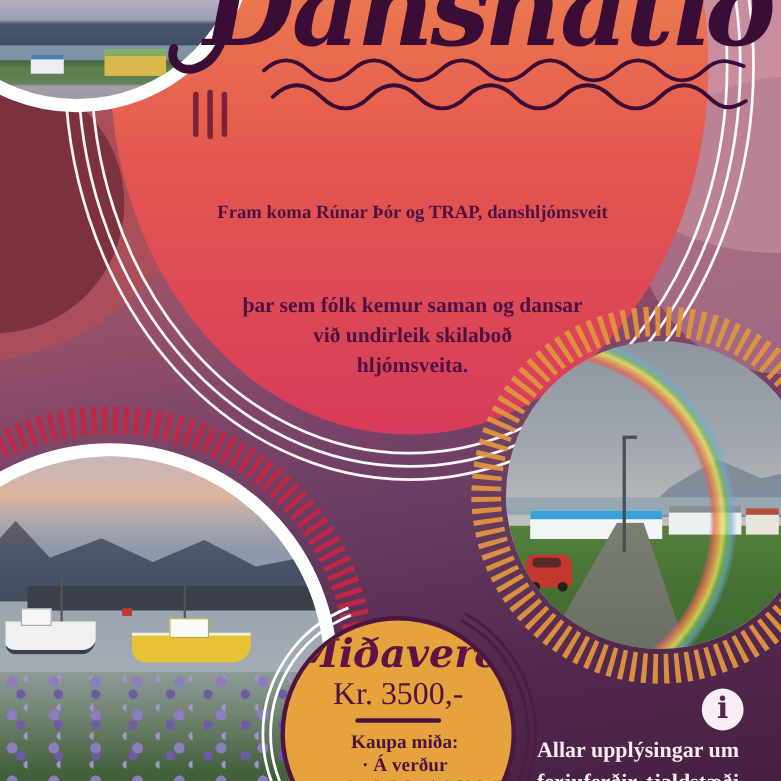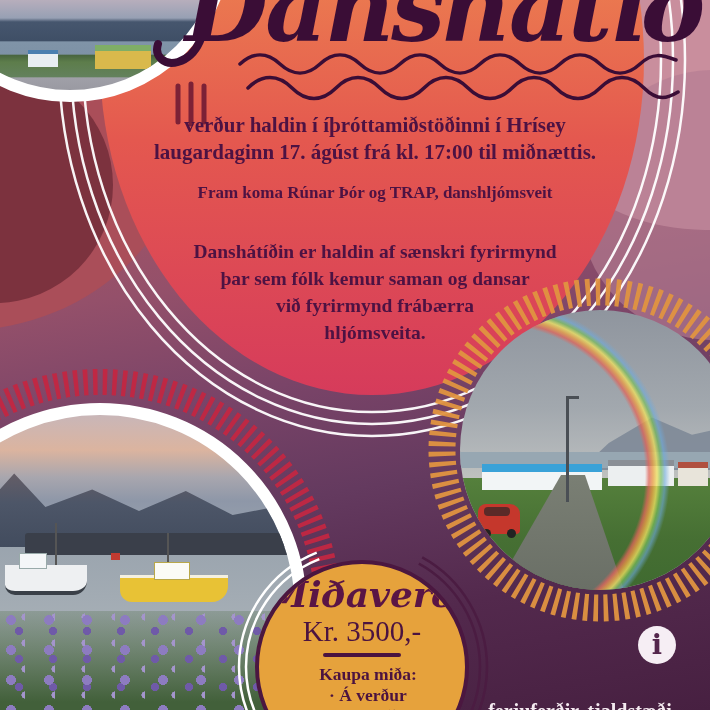--- a/index.html
+++ b/index.html
@@ -162,44 +162,40 @@
     <line x1="191" y1="84" x2="191" y2="124" stroke="#7c2136" stroke-width="5" stroke-linecap="round"></line>
     <line x1="204" y1="86" x2="204" y2="122" stroke="#7c2136" stroke-width="5" stroke-linecap="round"></line>
   </svg>
 
   <div class="title">Danshátíð</div>
   <svg class="layer" width="710" height="710" viewBox="0 0 710 710">
     <path d="M240,64 C253,52 267,52 280,64 S307,76 320,64 S347,52 360,64 S387,76 400,64 S427,52 440,64 S467,76 480,64 S507,52 520,64 S547,76 560,64 S587,52 600,64 S627,76 640,64 S662,55 676,60" fill="none" stroke="#3a0d36" stroke-width="3.5" stroke-linecap="round"></path>
     <path d="M248,88 C262,74 278,74 292,88 S322,102 336,88 S366,74 380,88 S410,102 424,88 S454,74 468,88 S498,102 512,88 S542,74 556,88 S586,102 600,88 S630,74 644,88 S668,98 678,92" fill="none" stroke="#3a0d36" stroke-width="3.5" stroke-linecap="round"></path>
   </svg>
 
-  <div class="txt intro">
-    <span><span class="pre">verður haldin í </span><span>íþróttamiðstöðinni í Hrísey</span></span><br>
-    <span>laugardaginn 17. ágúst frá kl. 17:00 til miðnættis.</span>
-  </div>
 
   <div class="txt lineup">
     <span>Fram koma Rúnar Þór og TRAP, danshljómsveit</span><br>
   </div>
 
   <div class="txt about">
-    <span>Danshátíðin er haldin af sænskri fyrirmynd</span><br>
+    <br>
     <span>þar sem fólk kemur saman og dansar</span><br>
-    <span>við fyrirmynd frábærra</span><br>
+    <span>við undirleik skilaboð</span><br>
     <span>hljómsveita.</span>
   </div>
 
   <div class="price-circle">
     <div class="price-heading">Miðaverð</div>
     <div class="price-amount">Kr. 3500,-</div>
     <div class="price-divider"></div>
     <div class="price-buy">Kaupa miða:</div>
     <div class="price-buy">· Á verður</div>
     <div class="price-buy">· Senda skilaboð á fésbók</div>
   </div>
 
   <div class="info-icon">i</div>
   <div class="info-text">
-    <br>
+    <span>Allar upplýsingar um</span><br>
     <span>ferjuferðir, tjaldstæði</span>
   </div>
 
 </div>
 
 </body></html>

